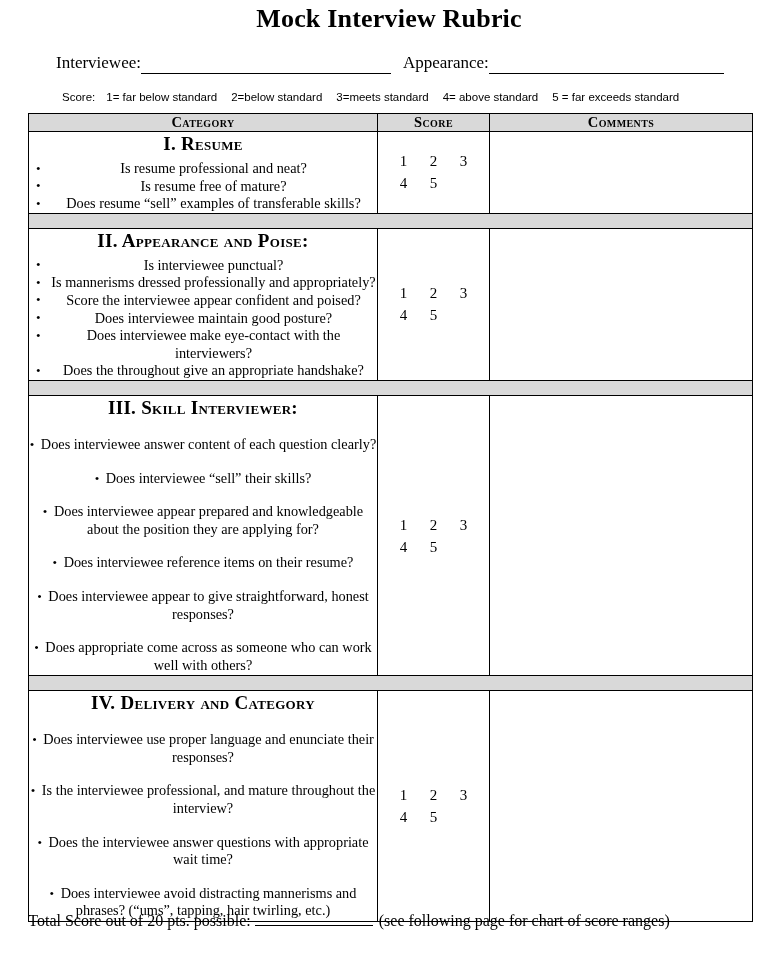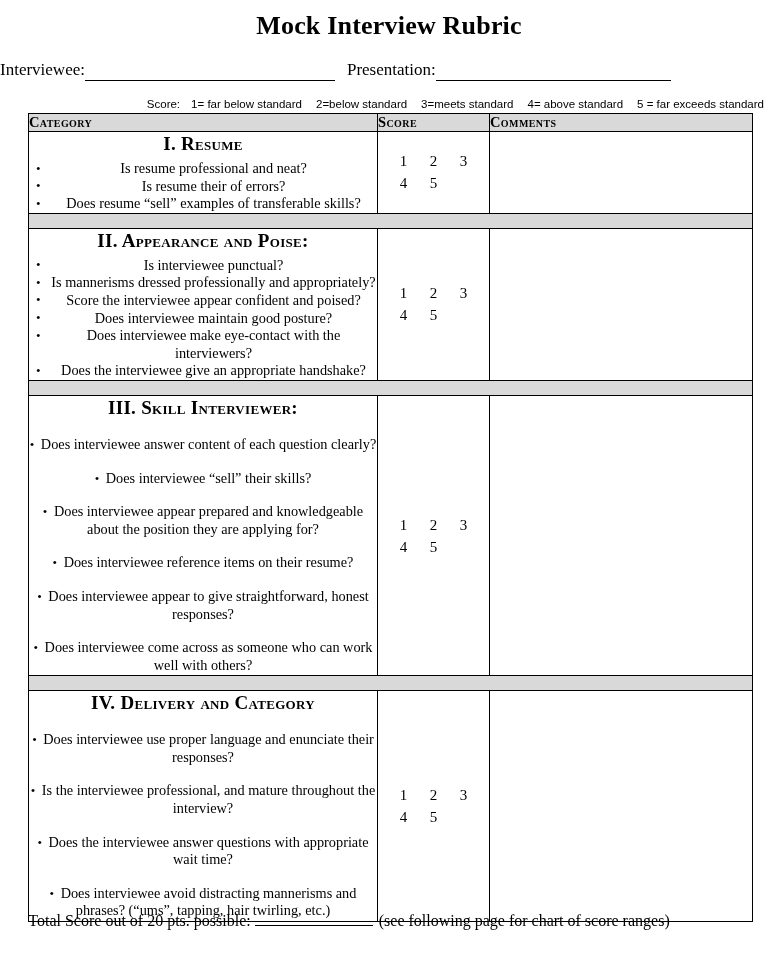--- a/index.html
+++ b/index.html
@@ -24,27 +24,28 @@
   }
 
   
   .doc-title {
     text-align: center;
     font-family: "Liberation Serif", "DejaVu Serif", serif;
     font-weight: bold;
     font-size: 26px;
     letter-spacing: 0.2px;
     margin: 0;
-    padding-top: 9px;
+    padding-top: 2px;
     line-height: 34px;
   }
 
   
   .name-row {
     margin-top: 16px;
+    padding-left: 56px;
     padding-right: 50px;
     font-size: 17px;
     line-height: 22px;
     display: flex;
     align-items: flex-end;
   }
   .field-label {
     white-space: nowrap;
     font-size: 17px;
   }
@@ -58,21 +59,20 @@
 
   
   .score-legend {
     margin-top: 16px;
     padding-left: 62px;
     font-family: "Liberation Sans", "DejaVu Sans", sans-serif;
     font-size: 11.5px;
     line-height: 14px;
     white-space: nowrap;
     letter-spacing: 0px;
-    text-align: right;
   }
   .score-legend .leg-word { margin-right: 11px; }
   .score-legend .leg-item { margin-right: 14px; }
 
   
   .rubric-table {
     position: absolute;
     left: 28px;
     top: 113px;
     width: 724px;
@@ -86,21 +86,21 @@
   }
   .col-category { width: 349px; }
   .col-score    { width: 112px; }
   .col-comments { width: 263px; }
 
   thead th {
     background: #d9d9d9;
     font-weight: bold;
     font-size: 14.5px;
     font-variant: small-caps;
-    text-align: left;
+    text-align: center;
     height: 17px;
     line-height: 17px;
     letter-spacing: 0.4px;
     vertical-align: middle;
   }
 
   .spacer-row td {
     background: #d9d9d9;
     height: 14px;
     border-left: 1.5px solid #000;
@@ -200,21 +200,21 @@
 </head>
 <body>
 
 <div class="page">
 
   <h1 class="doc-title">Mock Interview Rubric</h1>
 
   <div class="name-row">
     <span class="field-label">Interviewee:</span>
     <span class="field-rule rule-interviewee"></span>
-    <span class="field-label">Presentation:</span>
+    <span class="field-label">Appearance:</span>
     <span class="field-rule rule-interviewer"></span>
   </div>
 
   <div class="score-legend">
     <span class="leg-word">Score:</span><span class="leg-item">1= far below standard</span><span class="leg-item">2=below standard</span><span class="leg-item">3=meets standard</span><span class="leg-item">4= above standard</span><span class="leg-item">5 = far exceeds standard</span>
   </div>
 
   <table class="rubric-table">
     <colgroup>
       <col class="col-category">
@@ -228,21 +228,21 @@
         <th>Comments</th>
       </tr>
     </thead>
     <tbody>
 
       <tr>
         <td class="cat-cell">
           <div class="section-heading">I. Resume</div>
           <ul class="items style-hang">
             <li>Is resume professional and neat?</li>
-            <li>Is resume their of errors?</li>
+            <li>Is resume free of mature?</li>
             <li>Does resume “sell” examples of transferable skills?</li>
           </ul>
         </td>
         <td class="score-cell">
           <div class="score-grid">
             <div class="score-line row-top">
               <span>1</span>
               <span>2</span>
               <span>3</span>
             </div>
@@ -262,21 +262,21 @@
 
       <tr>
         <td class="cat-cell">
           <div class="section-heading">II. Appearance and Poise:</div>
           <ul class="items style-hang">
             <li>Is interviewee punctual?</li>
             <li>Is mannerisms dressed professionally and appropriately?</li>
             <li>Score the interviewee appear confident and poised?</li>
             <li>Does interviewee maintain good posture?</li>
             <li>Does interviewee make eye-contact with the interviewers?</li>
-            <li>Does the interviewee give an appropriate handshake?</li>
+            <li>Does the throughout give an appropriate handshake?</li>
           </ul>
         </td>
         <td class="score-cell">
           <div class="score-grid">
             <div class="score-line row-top">
               <span>1</span>
               <span>2</span>
               <span>3</span>
             </div>
             <div class="score-line row-bottom">
@@ -295,21 +295,21 @@
 
       <tr>
         <td class="cat-cell">
           <div class="section-heading">III. Skill Interviewer:</div>
           <ul class="items style-flush">
             <li>Does interviewee answer content of each question clearly?</li>
             <li>Does interviewee “sell” their skills?</li>
             <li>Does interviewee appear prepared and knowledgeable about the position they are applying for?</li>
             <li>Does interviewee reference items on their resume?</li>
             <li>Does interviewee appear to give straightforward, honest responses?</li>
-            <li>Does interviewee come across as someone who can work well with others?</li>
+            <li>Does appropriate come across as someone who can work well with others?</li>
           </ul>
         </td>
         <td class="score-cell">
           <div class="score-grid">
             <div class="score-line row-top">
               <span>1</span>
               <span>2</span>
               <span>3</span>
             </div>
             <div class="score-line row-bottom">

